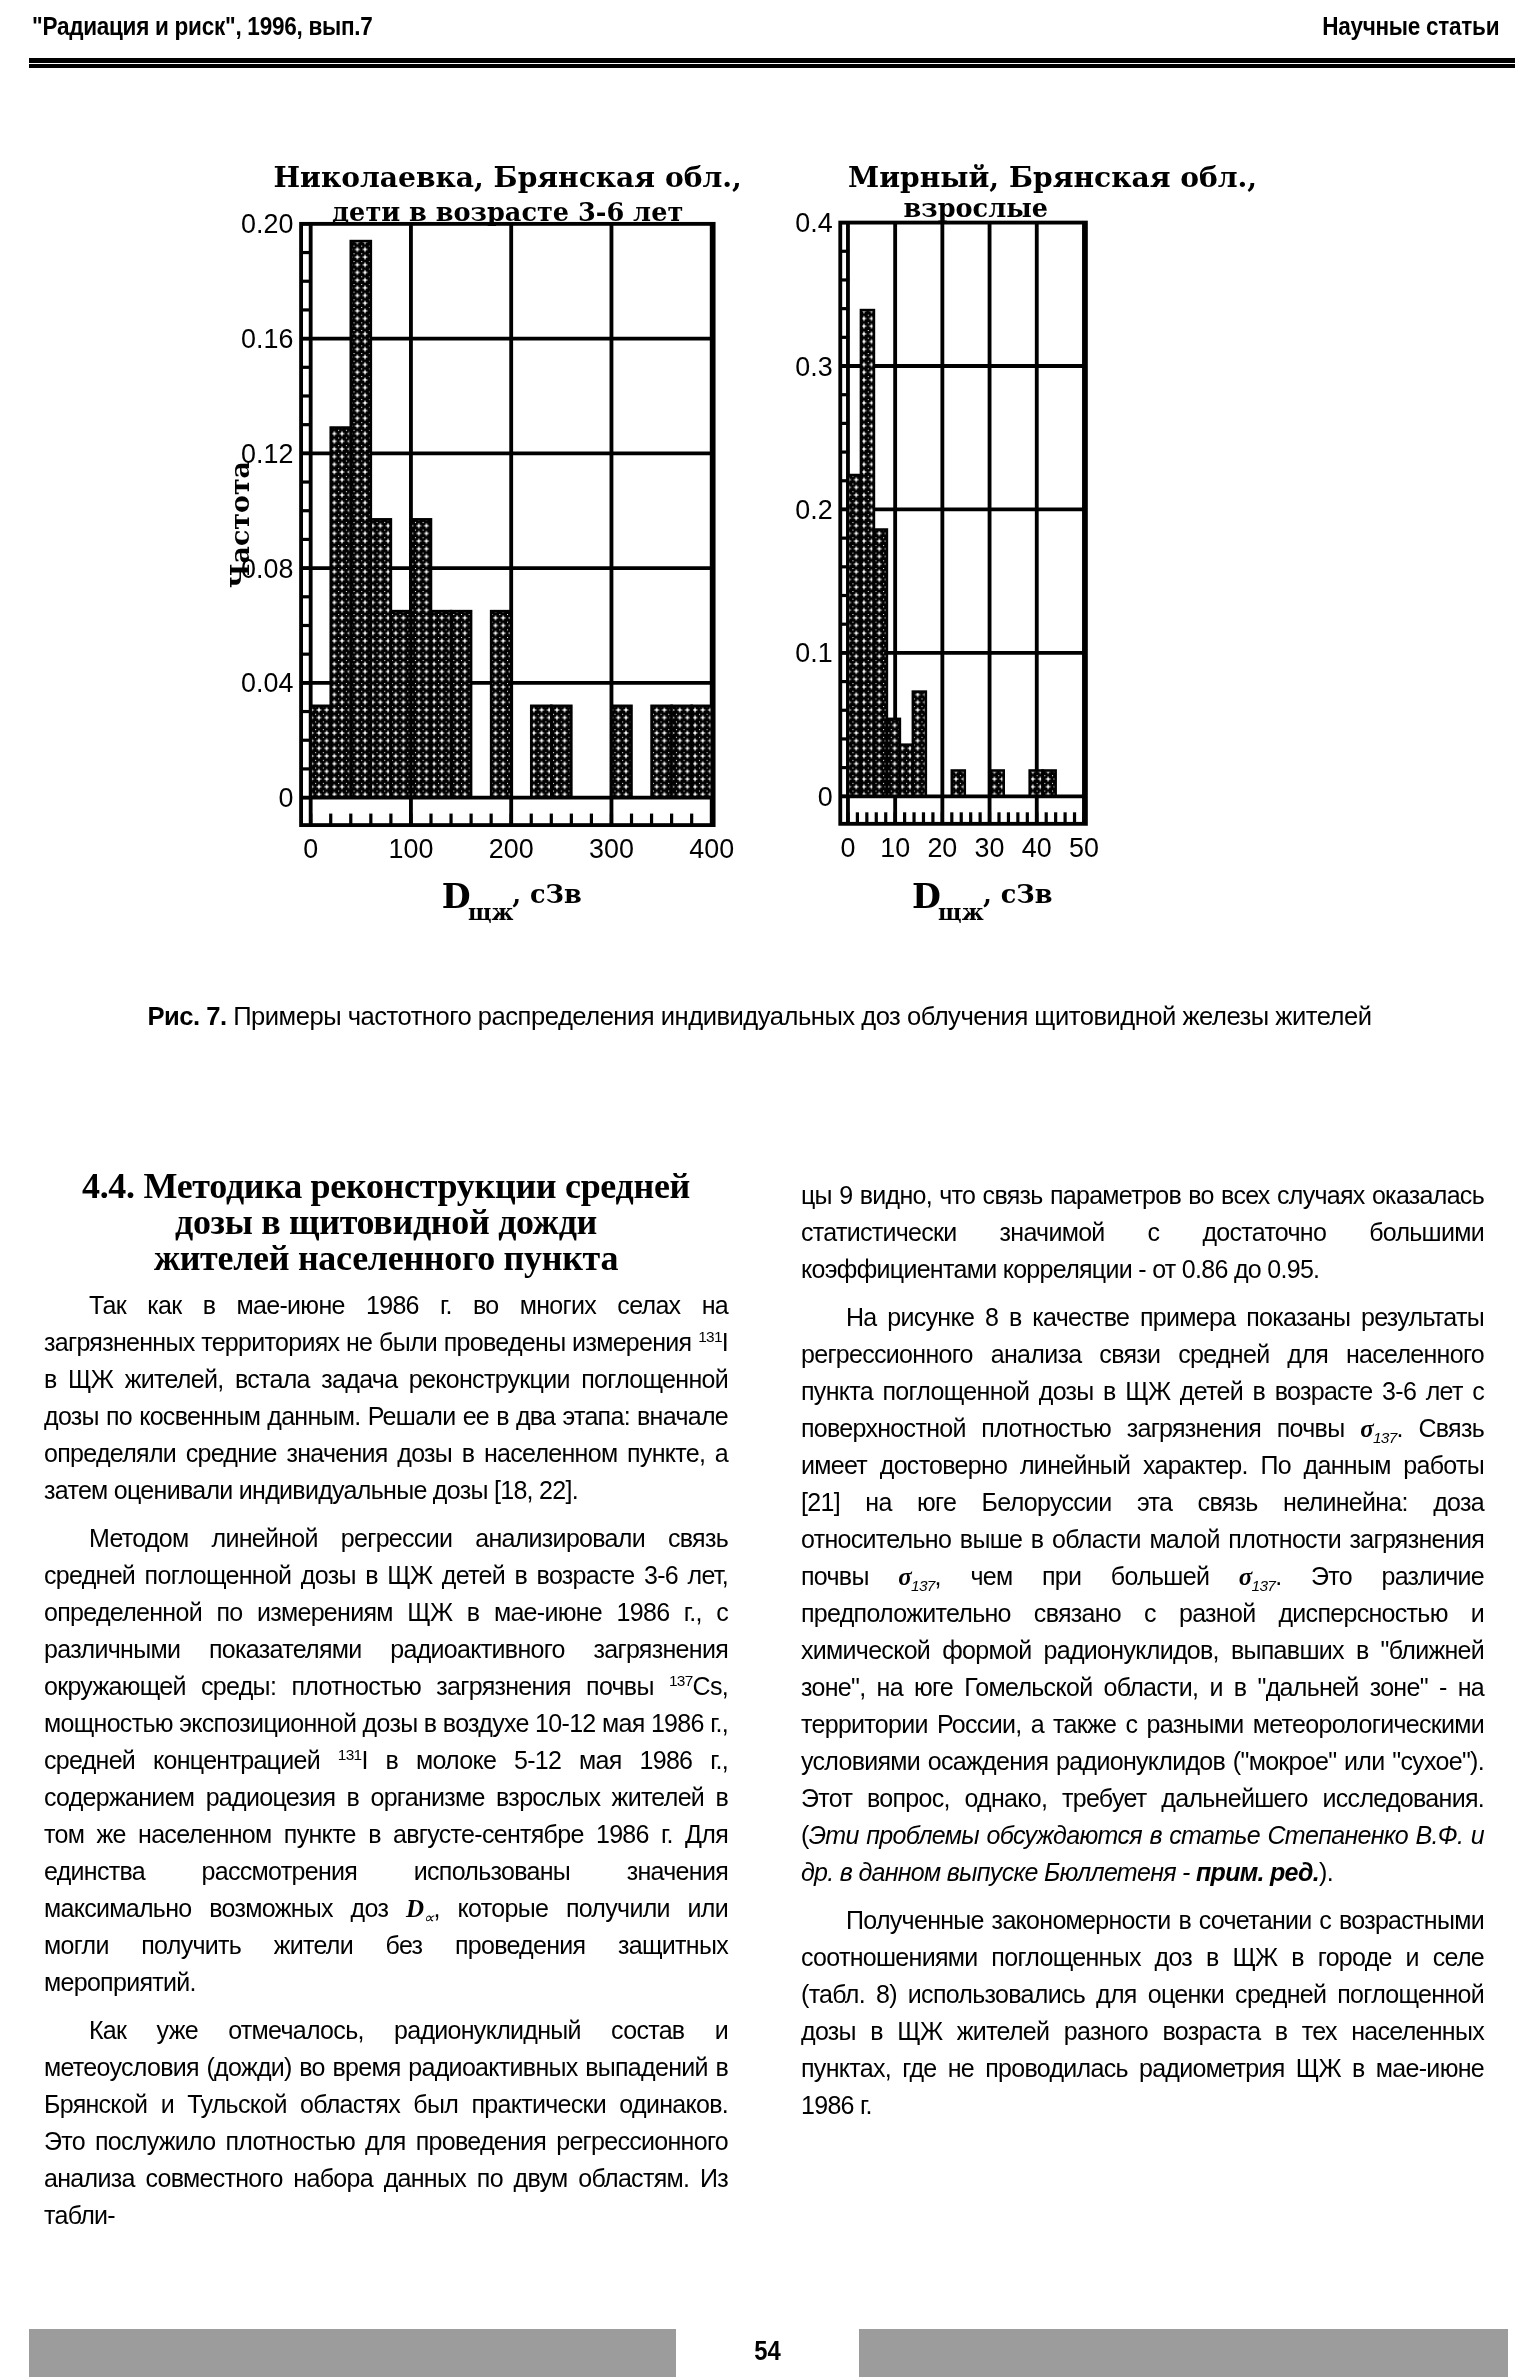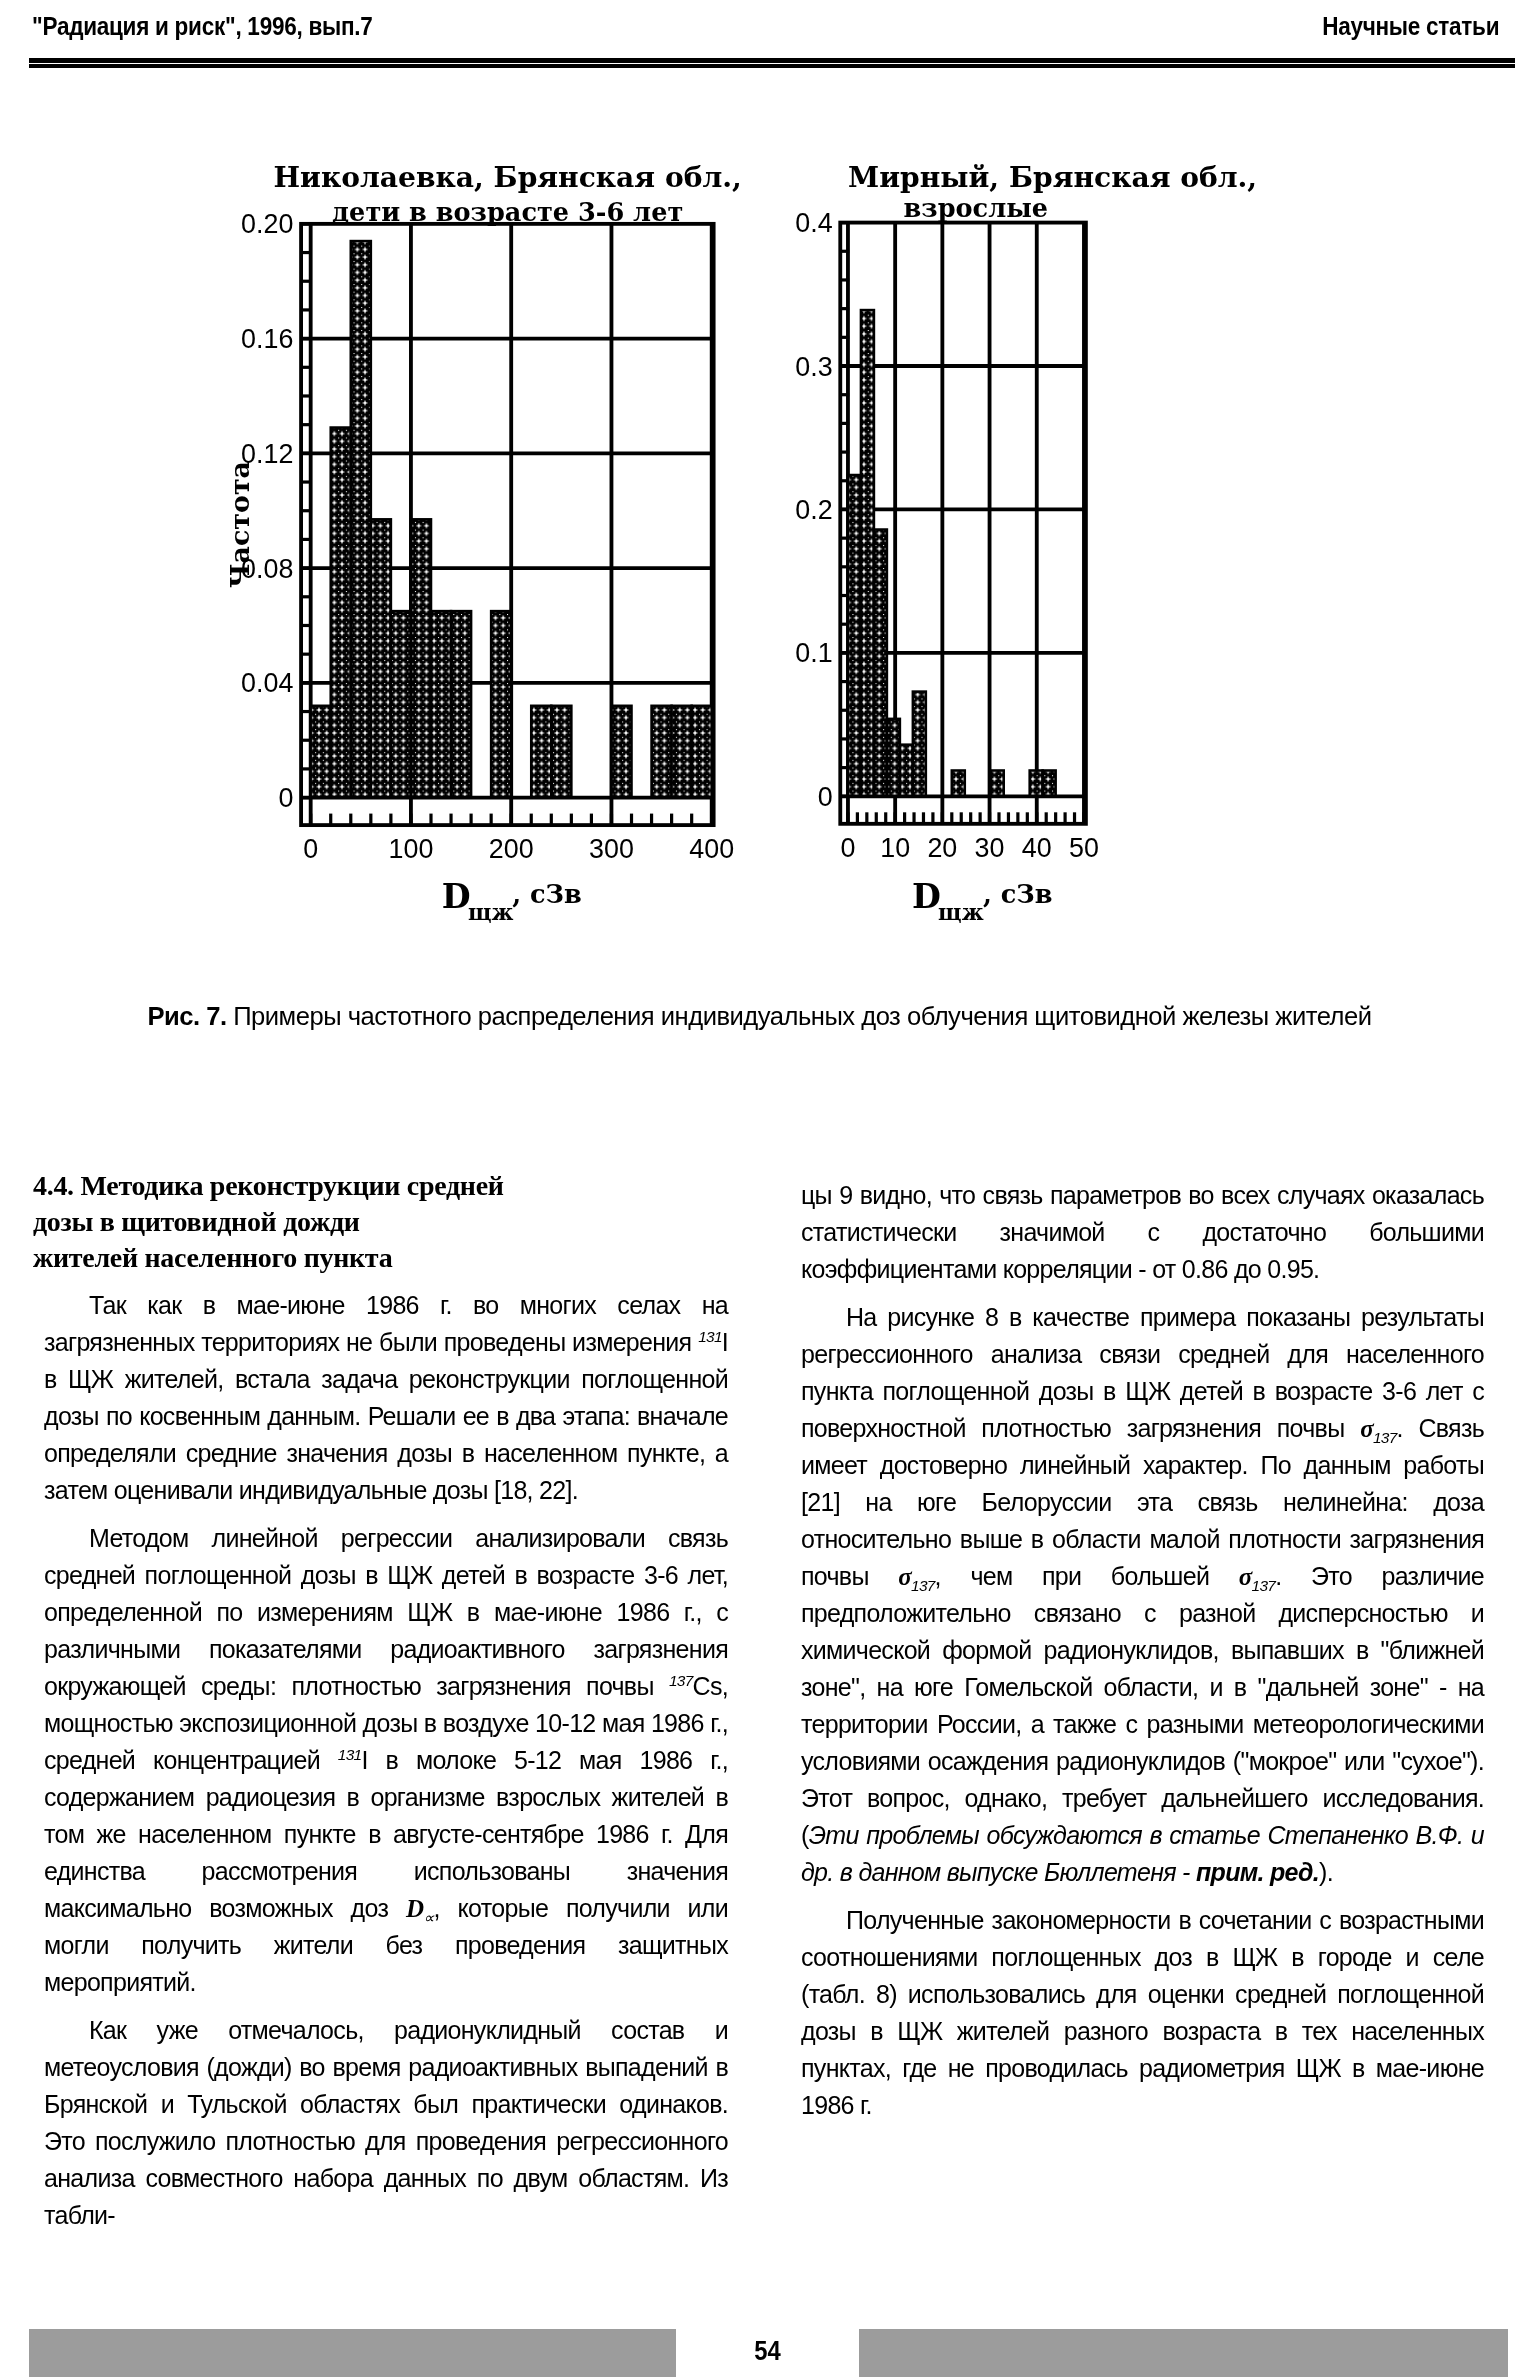--- a/index.html
+++ b/index.html
@@ -9,24 +9,24 @@
   .hdr-right { right:37px; transform-origin:right top; }
   .rule { position:absolute; left:29px; width:1486px; background:#000; }
   .rule1 { top:58px; height:5.1px; }
   .rule2 { top:64px; height:3.8px; }
   svg.chart { position:absolute; left:0; top:0; }
   .caption { position:absolute; left:30px; width:1459px; top:998px; text-align:center; font-size:25.6px; line-height:36px; letter-spacing:-0.5px; }
   .caption b { font-weight:bold; }
   .col { position:absolute; top:1168px; font-size:25px; line-height:37px; text-align:justify; letter-spacing:-0.7px; }
   .col-left { left:33px; width:706px; }
   .col-right { left:790px; width:705px; top:1166px; }
-  .sec-title { font-family:"Liberation Serif", serif; font-weight:bold; text-align:left; font-size:28px; line-height:36px; letter-spacing:-0.3px; margin:0 0 10.2px 0; }
+  .sec-title { font-family:"Liberation Serif", serif; font-weight:bold; text-align:center; font-size:36px; line-height:36px; letter-spacing:-0.3px; margin:0 0 10.2px 0; }
   .para { text-indent:45px; margin:11px; }
   .para.noindent { text-indent:0; }
-  sup { font-size:15.4px; line-height:0; vertical-align:super;font-style:italic; }
+  sup { font-size:15.4px; line-height:0; vertical-align:super; }
   .it { font-style:italic; }
   .sym { font-style:italic; font-family:"Liberation Serif", serif; font-weight:bold; }
   .sub { font-size:15.4px; vertical-align:sub; line-height:0; font-style:italic; }
   .footer-bar { position:absolute; top:2329px; height:49px; background:#9c9c9c; }
   .fb-left { left:29px; width:647px; }
   .fb-right { left:859px; width:649px; }
   .page-num { position:absolute; top:2335px; left:742px; width:51px; text-align:center; font-weight:bold; font-size:28px; transform:scaleX(0.85); }
   .ctitle { font-family:"DejaVu Serif", serif; font-weight:bold; }
   .ctick { font-family:"Liberation Sans", sans-serif; }
 </style>

